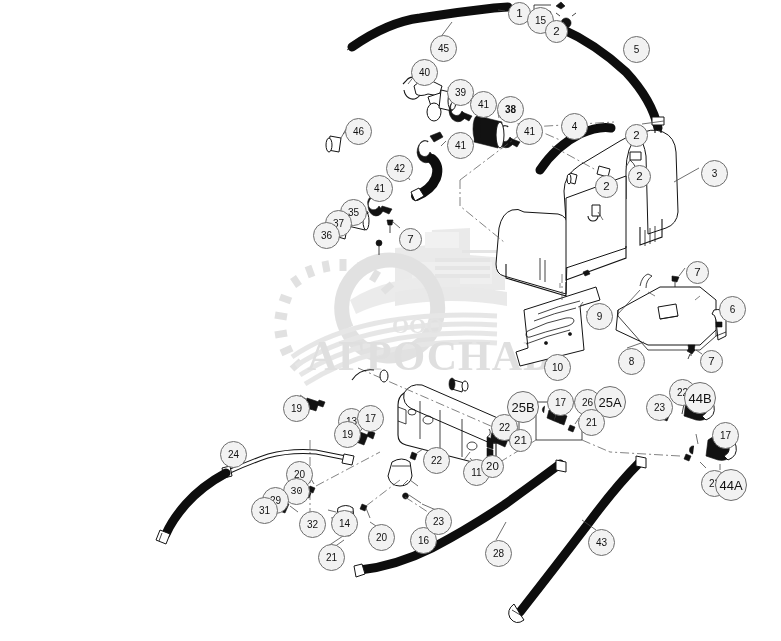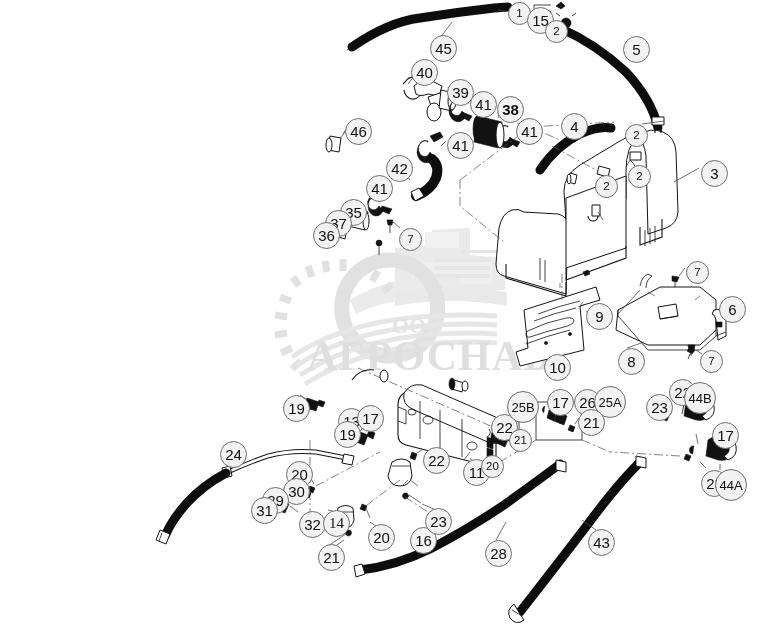--- a/index.html
+++ b/index.html
@@ -5,21 +5,21 @@
 <style>
   html,body{margin:0;padding:0;background:#ffffff;}
   body{font-family:"Liberation Sans",sans-serif;}
   #stage{position:relative;width:781px;height:641px;background:#ffffff;overflow:hidden;}
   #stage svg{position:absolute;left:0;top:0;}
   .wm{position:absolute;left:0;top:0;width:781px;height:641px;pointer-events:none;}
   .callout{position:absolute;border-radius:50%;background:#f2f2f2;border:1px solid #6d6d6d;
            color:#111;display:flex;align-items:center;justify-content:center;
            font-family:"Liberation Sans",sans-serif;font-weight:400;line-height:1;}
   .c-sm{width:21px;height:21px;font-size:11.5px;}
-  .c-md{width:25px;height:25px;font-size:15px;}
+  .c-md{width:25px;height:25px;font-size:10px;}
   .c-lg{width:30px;height:30px;font-size:13px;}
 </style>
 </head>
 <body>
 
 <div id="stage">
 
   <svg class="wm" width="781" height="641" viewBox="0 0 781 641">
     <g opacity="0.62">
 
@@ -509,24 +509,24 @@
       <div class="callout c-md" style="left: 712px; top: 422px;">17</div>
       <div class="callout c-md" style="left: 701px; top: 470px;">23</div>
       <div class="callout c-lg" style="left: 715px; top: 469px;">44A</div>
       <div class="callout c-md" style="left: 463px; top: 459px;">11</div>
       <div class="callout c-sm" style="left: 481px; top: 455px;">20</div>
       <div class="callout c-md" style="left: 423px; top: 447px;">22</div>
       <div class="callout c-md" style="left: 410px; top: 479px; margin-top: 48px;">16</div>
       <div class="callout c-md" style="left: 425px; top: 508px;">23</div>
       <div class="callout c-md" style="left: 220px; top: 441px;">24</div>
       <div class="callout c-md" style="left: 286px; top: 461px;">20</div>
-      <div class="callout c-md" style="left: 283px; top: 478px;">30</div>
+      <div class="callout c-md" style="left: 283px; top: 478px; font-family: Liberation Mono, monospace;">30</div>
       <div class="callout c-md" style="left: 262px; top: 487px;">29</div>
       <div class="callout c-md" style="left: 251px; top: 497px;">31</div>
       <div class="callout c-md" style="left: 299px; top: 511px;">32</div>
-      <div class="callout c-md" style="left: 323px; top: 510px; font-family: Liberation Serif, serif;">14</div>
+      <div class="callout c-md" style="left: 331px; top: 510px;">14</div>
       <div class="callout c-md" style="left: 368px; top: 524px;">20</div>
       <div class="callout c-md" style="left: 318px; top: 544px;">21</div>
       <div class="callout c-md" style="left: 485px; top: 540px;">28</div>
       <div class="callout c-md" style="left: 588px; top: 529px;">43</div>
     </div>
 
 </div>
 
 </body></html>

